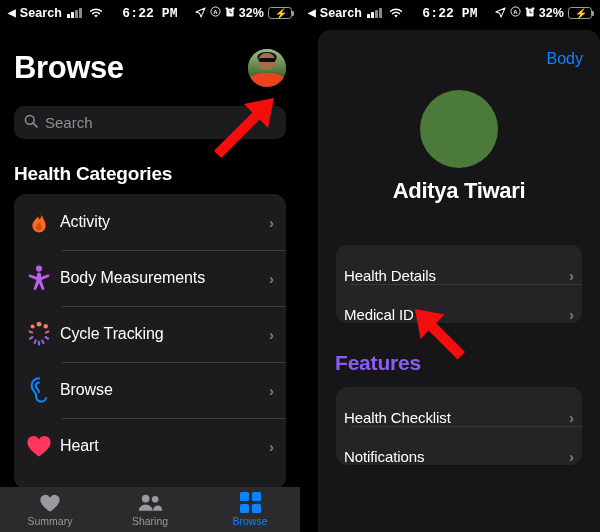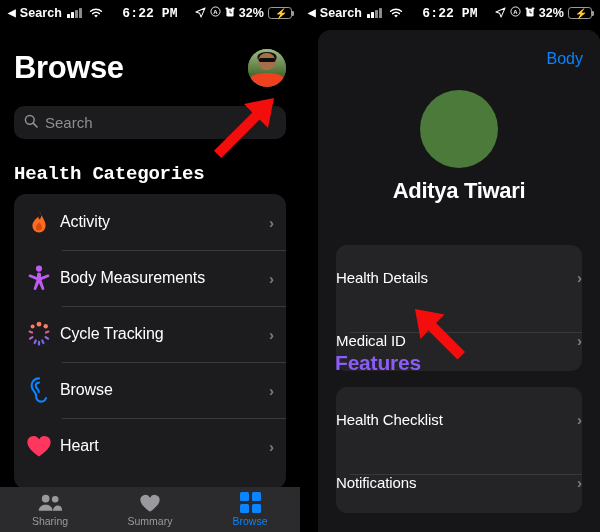--- a/index.html
+++ b/index.html
@@ -47,21 +47,21 @@
   .avatar { width: 38px; height: 38px; border-radius: 50%; overflow: hidden; position: relative; background: #4b7a3a; flex: none; }
   .avatar .sky { position: absolute; inset: 0; background: linear-gradient(180deg,#9fb98a 0%,#6f8f55 38%,#46682f 70%,#2c421d 100%); }
   .avatar .head { position: absolute; left: 50%; top: 10%; transform: translateX(-50%); width: 46%; height: 46%; background: #a4704a; border-radius: 46% 46% 42% 42%; }
   .avatar .hair { position: absolute; left: 50%; top: 7%; transform: translateX(-50%); width: 50%; height: 24%; background: #16100c; border-radius: 50% 50% 30% 30%; }
   .avatar .glasses { position: absolute; left: 50%; top: 24%; transform: translateX(-50%); width: 44%; height: 9%; background: #0d0d0f; border-radius: 2px; }
   .avatar .shirt { position: absolute; left: 50%; bottom: -4%; transform: translateX(-50%); width: 92%; height: 42%; background: #f0411f; border-radius: 44% 44% 14% 14%; }
 
   .searchbar { position: absolute; top: 106px; left: 14px; right: 14px; height: 33px; background: #1c1c1e; border-radius: 10px; display: flex; align-items: center; padding: 0 10px; gap: 7px; }
   .search-ph { color: #8e8e93; font-size: 15px; }
 
-  .sec-title { color: #fff; font-size: 19px; font-weight: 700; letter-spacing: -.2px; font-family: Liberation Mono, monospace; }
+  .sec-title { color: #fff; font-size: 19px; font-weight: 700; letter-spacing: -.2px; }
   .cat-head { position: absolute; top: 163px; left: 14px; }
 
   .card { position: absolute; left: 14px; right: 14px; background: #1c1c1e; border-radius: 12px; overflow: hidden; }
   .cat-card { top: 194px; height: 295px; }
   .row { position: relative; display: flex; align-items: center; height: 56px; padding: 0 12px; gap: 8px; }
   .row + .row::before { content: ""; position: absolute; top: 0; left: 48px; right: 0; height: 1px; background: #3a3a3c; }
   .row-label { color: #fff; font-size: 16px; flex: 1; letter-spacing: -.1px; }
   .chev { color: #7c7c80; font-size: 15px; font-weight: 600; }
   .cat-icon { width: 26px; height: 26px; display: flex; align-items: center; justify-content: center; flex: none; }
 
@@ -76,21 +76,21 @@
 
   
   .sheet { position: absolute; top: 30px; left: 18px; right: 0px; bottom: 0; background: #1c1c1e; border-radius: 13px 13px 0 0; overflow: hidden; }
   .sheet-inner { position: absolute; inset: 0; background: #161618; border-radius: 13px 13px 0 0; }
   .done { position: absolute; top: 20px; right: 17px; color: #0a84ff; font-size: 16px; font-weight: 500; }
   .big-avatar { position: absolute; top: 60px; left: 50%; transform: translateX(-50%); width: 78px; height: 78px; border-radius: 50%; overflow: hidden; background: #4b7a3a; }
   .profile-name { position: absolute; top: 148px; left: 0; right: 0; text-align: center; color: #fff; font-size: 22px; font-weight: 700; letter-spacing: -.3px; }
   .sheet-card { position: absolute; left: 18px; right: 18px; background: #242426; border-radius: 11px; overflow: hidden; }
   .sheet-card.c1 { top: 215px; }
   .sheet-card.c2 { top: 357px; }
-  .srow { position: relative; display: flex; align-items: flex-start; height: 39px; padding: 0 0; margin-top: 24px; }
+  .srow { position: relative; display: flex; align-items: flex-end; height: 39px; padding: 0 8px; }
   .srow + .srow::before { content: ""; position: absolute; top: 0; left: 14px; right: 0; height: 1px; background: #38383a; }
   .srow-label { color: #fff; font-size: 15px; flex: 1; letter-spacing: -.1px; }
   .sheet-sec { position: absolute; left: 17px; color: #8b5cf6; font-size: 21px; font-weight: 700; letter-spacing: -.2px; text-align: center; }
   .sec-features { top: 321px; }
   .sec-privacy { top: 498px; }
 
   
   .arrow { position: absolute; }
   .arrow svg { display: block; }
 </style>
@@ -234,33 +234,33 @@
               <path d="M13 22.4S1.4 15.4 1.4 8.2A6.1 6.1 0 0 1 13 5.6 6.1 6.1 0 0 1 24.6 8.2c0 7.2-11.6 14.2-11.6 14.2Z" fill="#ff375f"></path>
             </svg>
         </span>
         <span class="row-label">Heart</span>
         <span class="chev">›</span>
       </div>
     </div>
 
     <div class="tabbar">
       <div class="tab inactive">
+        <svg width="22" height="20" viewBox="0 0 26 24">
+            <path d="M13 22.4S1.4 15.4 1.4 8.2A6.1 6.1 0 0 1 13 5.6 6.1 6.1 0 0 1 24.6 8.2c0 7.2-11.6 14.2-11.6 14.2Z" fill="#9a9a9e"></path>
+          </svg>
+        <span class="tab-label">Summary</span>
+      </div>
+      <div class="tab inactive">
         <svg width="26" height="20" viewBox="0 0 30 22">
             <circle cx="10" cy="6" r="4.4" fill="#9a9a9e"></circle>
             <circle cx="21" cy="6.6" r="3.8" fill="#9a9a9e"></circle>
             <path d="M2 20c0-4.3 3.6-7 8-7s8 2.7 8 7Z" fill="#9a9a9e"></path>
             <path d="M18.5 20c0-3.8 2.4-6.2 5.6-6.2 2.8 0 4.9 1.9 4.9 6.2Z" fill="#9a9a9e"></path>
           </svg>
         <span class="tab-label">Sharing</span>
-      </div>
-      <div class="tab inactive">
-        <svg width="22" height="20" viewBox="0 0 26 24">
-            <path d="M13 22.4S1.4 15.4 1.4 8.2A6.1 6.1 0 0 1 13 5.6 6.1 6.1 0 0 1 24.6 8.2c0 7.2-11.6 14.2-11.6 14.2Z" fill="#9a9a9e"></path>
-          </svg>
-        <span class="tab-label">Summary</span>
       </div>
       <div class="tab active">
         <span class="grid-icon">
             <i></i>
             <i></i>
             <i></i>
             <i></i>
           </span>
         <span class="tab-label">Browse</span>
       </div>

